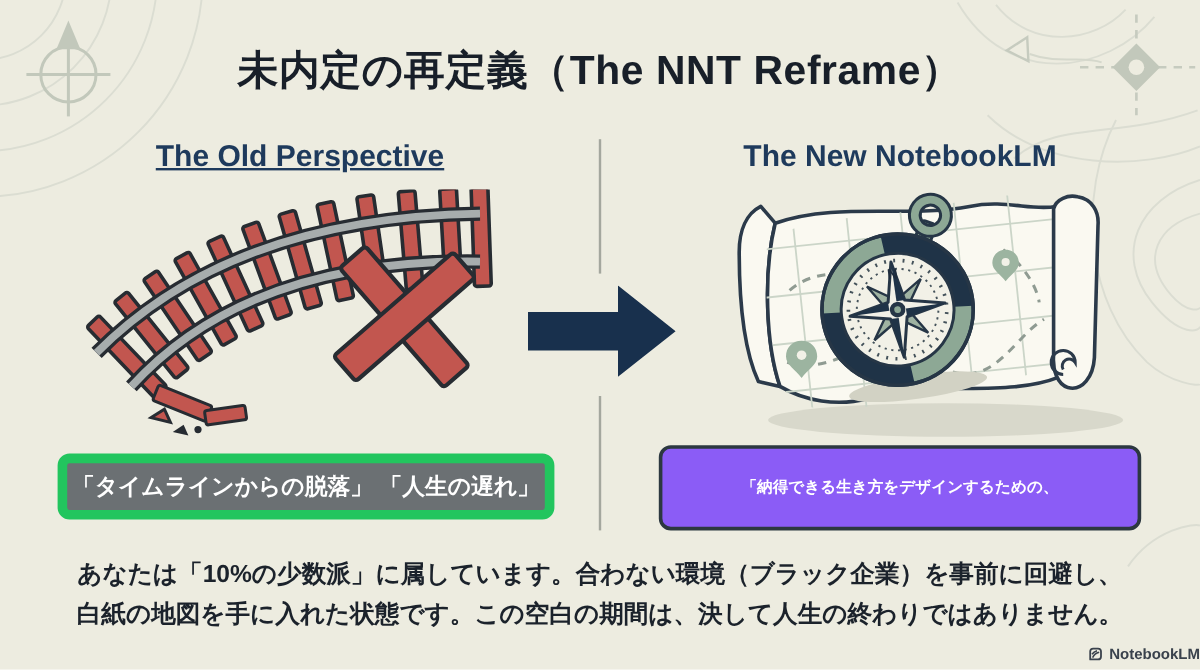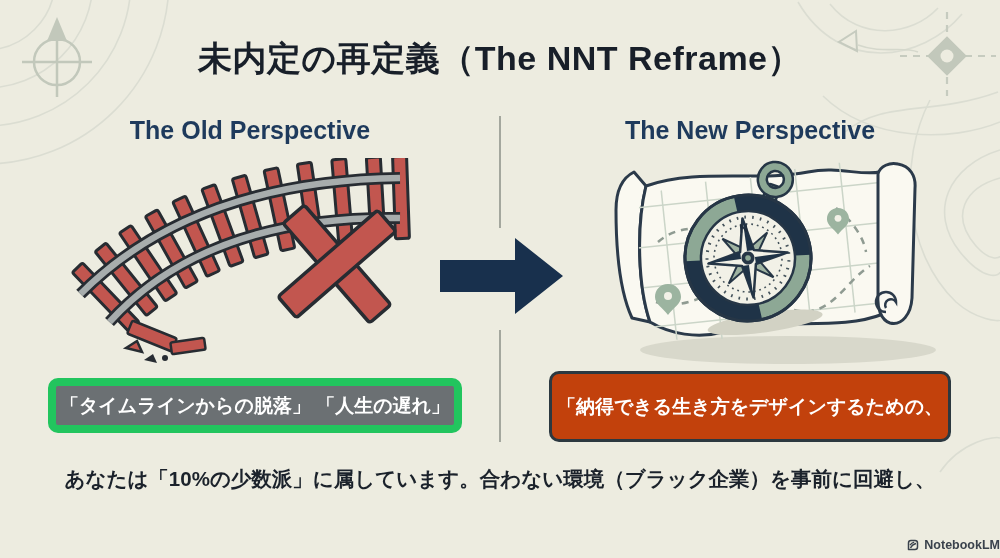--- a/index.html
+++ b/index.html
@@ -10,21 +10,21 @@
   }
   .bg-svg{position:absolute;left:0;top:0;z-index:0;}
   .title{
     position:absolute;left:0;top:36px;width:1000px;text-align:center;
     font-size:34px;font-weight:bold;color:#181F29;letter-spacing:.5px;z-index:2;margin:0;
   }
   .col-heading{
     position:absolute;top:116px;width:440px;text-align:center;
     font-size:25px;font-weight:bold;color:#1E3A5C;z-index:2;margin:0;
   }
-  .col-heading.old{left:30px;}
+  .col-heading.old{left:30px;text-decoration:underline;}
   .col-heading.new{left:530px;}
   .divider{
     position:absolute;left:499px;width:2px;background:#A4A79E;z-index:1;
   }
   .divider.top{top:116px;height:112px;}
   .divider.bottom{top:330px;height:112px;}
   .arrow-wrap{position:absolute;left:440px;top:238px;z-index:3;}
   .illus{position:absolute;z-index:2;}
   .illus.rail{left:60px;top:158px;}
   .illus.map{left:598px;top:150px;}
@@ -32,21 +32,21 @@
     position:absolute;z-index:3;border-radius:10px;box-sizing:border-box;
     display:flex;flex-direction:column;justify-content:center;align-items:center;
     color:#FFFFFF;font-weight:bold;text-align:center;
   }
   .caption-box.old{
     left:48px;top:378px;width:414px;height:55px;
     background:#6B7073;border:8px solid #22c55e;font-size:19px;
   }
   .caption-box.new{
     left:549px;top:371px;width:402px;height:71px;
-    background:#c2410c;border:3px solid #2C3840;font-size:19px;line-height:1.55;
+    background:#8b5cf6;border:3px solid #2C3840;font-size:13px;line-height:1.55;
   }
   .summary{
     position:absolute;left:0;top:462px;width:1000px;text-align:center;z-index:2;
     font-size:20.5px;font-weight:bold;color:#1B222B;line-height:33px;margin:0;
   }
   .brand{
     position:absolute;right:0;bottom:6px;z-index:2;display:flex;align-items:center;gap:4px;
     font-size:12.5px;font-weight:bold;color:#3A424C;
   }
 </style>
@@ -84,21 +84,21 @@
       <rect x="-14" y="-14" width="28" height="28" fill="#C2C8BB" transform="translate(947,56) rotate(45)"></rect>
       <circle cx="947" cy="56" r="6.5" fill="#EDECE0"></circle>
       <path d="M 856,31 L 839,42 L 857,51 Z" fill="none" stroke="#C6CBBF" stroke-width="2"></path>
       <path d="M 858,45 C 882,54 902,46 918,52" stroke="#D5D8CC" stroke-width="1.6" fill="none"></path>
     </g>
   </svg>
 
   <h1 class="title">未内定の再定義（The NNT Reframe）</h1>
 
   <h2 class="col-heading old">The Old Perspective</h2>
-  <h2 class="col-heading new">The New Perspective</h2>
+  <h2 class="col-heading new">The New NotebookLM</h2>
 
   <div class="divider top"></div>
   <div class="divider bottom"></div>
 
   <div class="arrow-wrap">
     <svg width="125" height="80" viewBox="0 0 125 80">
       <polygon points="0,22 75,22 75,0 123,38 75,76 75,54 0,54" fill="#18304D"></polygon>
     </svg>
   </div>
 
@@ -249,20 +249,21 @@
 
   <div class="caption-box old">
     <span>「タイムラインからの脱落」 「人生の遅れ」</span>
   </div>
   <div class="caption-box new">
     <span>「納得できる生き方をデザインするための、</span>
   </div>
 
   <p class="summary">
     <span>あなたは「10%の少数派」に属しています。合わない環境（ブラック企業）を事前に回避し、</span><br>
+    <span>白紙の地図を手に入れた状態です。この空白の期間は、決して人生の終わりではありません。</span>
   </p>
 
   <div class="brand">
     <svg width="14" height="14" viewBox="0 0 14 14">
       <path d="M 2.5,11.5 L 2.5,5 Q 2.5,2.5 5,2.5 L 9,2.5 Q 11.5,2.5 11.5,5 L 11.5,9 Q 11.5,11.5 9,11.5 Z" fill="none" stroke="#3A424C" stroke-width="1.5" stroke-linejoin="round"></path>
       <path d="M 4.5,10 Q 6,6.5 10,5.5" fill="none" stroke="#3A424C" stroke-width="1.3"></path>
       <path d="M 4,7.2 Q 5.5,4.8 8.2,4.2" fill="none" stroke="#3A424C" stroke-width="1.3"></path>
     </svg>
     <span>NotebookLM</span>
   </div>

